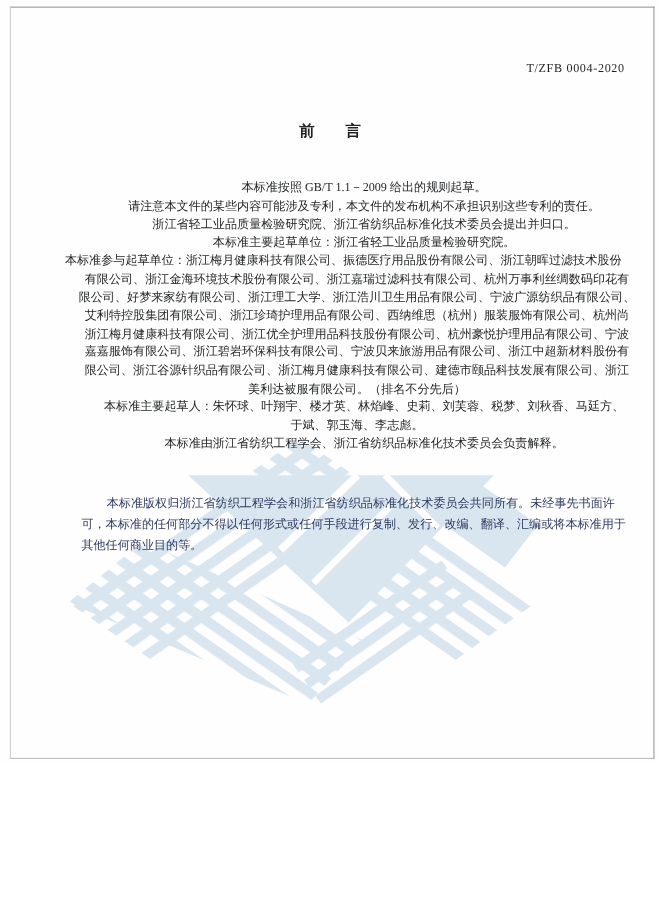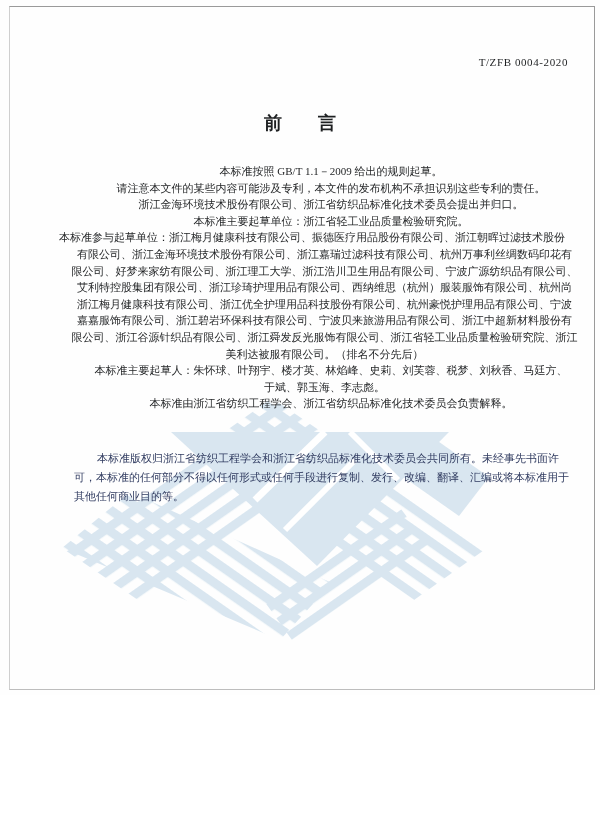--- a/index.html
+++ b/index.html
@@ -18,21 +18,21 @@
     border-bottom-color:#bdbdbd;
     pointer-events:none;
   }
   .doc-code{
     position:absolute;top:56px;right:32px;
     font-size:11px;letter-spacing:0.6px;
     color:var(--c-text,#1e2022);
   }
   .page-title{
     position:absolute;top:111px;left:0;width:100%;
-    text-align:center;font-size:18px;font-weight:bold;
+    text-align:center;font-size:14px;font-weight:bold;
     color:var(--c-text,#1e2022);
   }
   .body-block{
     position:absolute;left:42px;top:163px;width:540px;
     font-size:11px;line-height:16.6px;
     color:var(--c-text,#1e2022);
     text-align:center;
   }
   .body-block .line{white-space:nowrap;}
   .line.first{padding-left:38px;}
@@ -90,29 +90,29 @@
 
   <div class="page-border"></div>
 
   <div class="doc-code">T/ZFB 0004-2020</div>
 
   <div class="page-title">前　　言</div>
 
   <div class="body-block">
     <div class="line first">本标准按照 GB/T 1.1－2009 给出的规则起草。</div>
     <div class="line first">请注意本文件的某些内容可能涉及专利，本文件的发布机构不承担识别这些专利的责任。</div>
-    <div class="line first">浙江金海环境技术股份有限公司、浙江省纺织品标准化技术委员会提出并归口。</div>
+    <div class="line first">浙江省轻工业品质量检验研究院、浙江省纺织品标准化技术委员会提出并归口。</div>
     <div class="line first">本标准主要起草单位：浙江省轻工业品质量检验研究院。</div>
     <div class="line flush">本标准参与起草单位：浙江梅月健康科技有限公司、振德医疗用品股份有限公司、浙江朝晖过滤技术股份</div>
     <div class="line cont">有限公司、浙江金海环境技术股份有限公司、浙江嘉瑞过滤科技有限公司、杭州万事利丝绸数码印花有</div>
     <div class="line cont">限公司、好梦来家纺有限公司、浙江理工大学、浙江浩川卫生用品有限公司、宁波广源纺织品有限公司、</div>
     <div class="line cont">艾利特控股集团有限公司、浙江珍琦护理用品有限公司、西纳维思（杭州）服装服饰有限公司、杭州尚</div>
     <div class="line cont">浙江梅月健康科技有限公司、浙江优全护理用品科技股份有限公司、杭州豪悦护理用品有限公司、宁波</div>
     <div class="line cont">嘉嘉服饰有限公司、浙江碧岩环保科技有限公司、宁波贝来旅游用品有限公司、浙江中超新材料股份有</div>
-    <div class="line cont">限公司、浙江谷源针织品有限公司、浙江舜发反光服饰有限公司、浙江省轻工业品质量检验研究院、浙江</div>
+    <div class="line cont">限公司、浙江谷源针织品有限公司、浙江梅月健康科技有限公司、建德市颐品科技发展有限公司、浙江</div>
     <div class="line cont">美利达被服有限公司。（排名不分先后）</div>
     <div class="line first">本标准主要起草人：朱怀球、叶翔宇、楼才英、林焰峰、史莉、刘芙蓉、税梦、刘秋香、马廷方、</div>
     <div class="line cont">于斌、郭玉海、李志彪。</div>
     <div class="line first">本标准由浙江省纺织工程学会、浙江省纺织品标准化技术委员会负责解释。</div>
   </div>
 
   <div class="copyright-block">
     <div class="line first">本标准版权归浙江省纺织工程学会和浙江省纺织品标准化技术委员会共同所有。未经事先书面许</div>
     <div class="line">可，本标准的任何部分不得以任何形式或任何手段进行复制、发行、改编、翻译、汇编或将本标准用于</div>
     <div class="line">其他任何商业目的等。</div>

